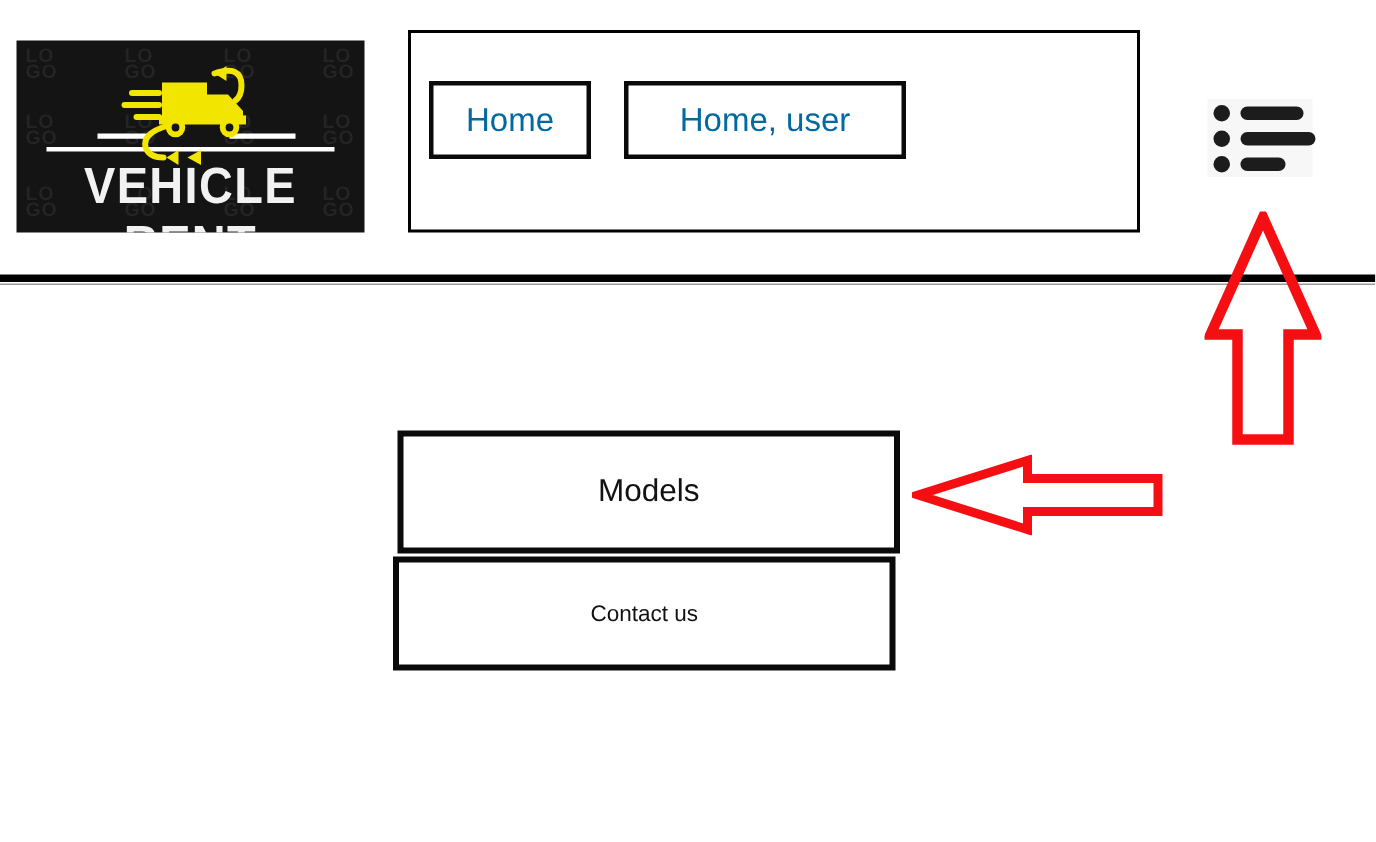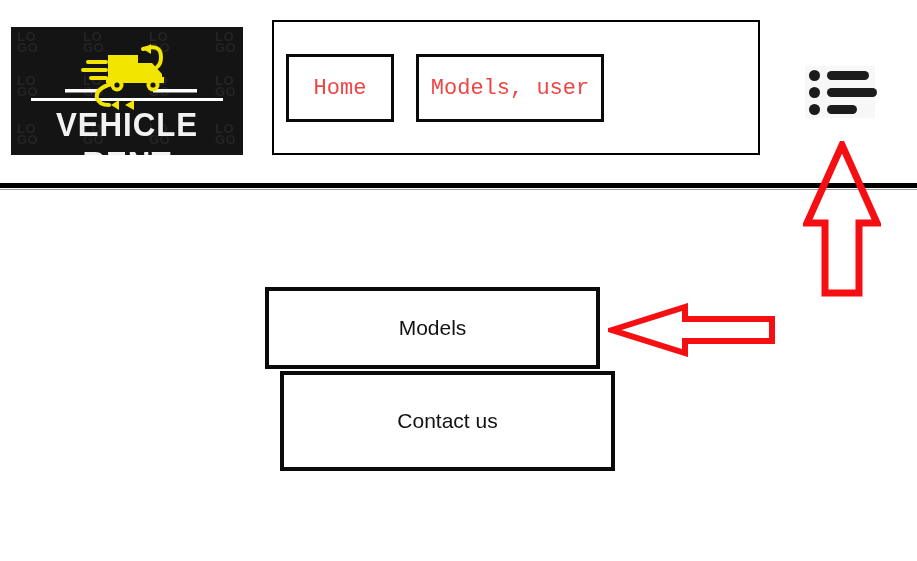--- a/index.html
+++ b/index.html
@@ -79,27 +79,27 @@
     left: 12px;
     top: 32px;
     display: flex;
     align-items: flex-start;
     gap: 22px;
   }
   .nav-btn {
     border: 3px solid #0a0a0a;
     background: #ffffff;
     box-sizing: border-box;
-    height: 68px;
+    height: 52px;
     display: flex;
     align-items: center;
     justify-content: center;
     font-size: 22px;
-    color: #ef4444;
-    font-family: Liberation Mono, monospace;
+    color: #0369a1;
+    font-family: Liberation Sans, sans-serif;
     cursor: pointer;
   }
   .nav-btn.home   { width: 108px; }
   .nav-btn.models { width: 110px; }
   .nav-btn.hello  { width: 188px; }
 
   
   .list-icon {
     position: absolute;
     left: 805px;
@@ -165,31 +165,31 @@
     background: #ffffff;
     display: flex;
     align-items: center;
     justify-content: center;
     font-size: 21px;
     color: #121212;
     cursor: pointer;
   }
   .action-contact {
     position: absolute;
-    left: 280px;
+    left: 262px;
     top: 371px;
     width: 335px;
-    height: 100px;
+    height: 76px;
     border: 4px solid #0a0a0a;
     box-sizing: border-box;
     background: #ffffff;
     display: flex;
     align-items: center;
     justify-content: center;
-    font-size: 21px;
+    font-size: 15px;
     color: #121212;
     cursor: pointer;
   }
 
   
   .arrow-up {
     position: absolute;
     left: 803px;
     top: 141px;
     width: 78px;
@@ -258,21 +258,21 @@
       <path d="M98 78 l-8 -5 l0 10 z" fill="#f2e500" transform="translate(18,0) scale(-1,1) translate(-180,0)"></path>
       <path d="M106 78 l-9 -5 v10 z" fill="#f2e500" transform="rotate(180 110 78)"></path>
     </svg>
 
     <div class="logo-wordmark">VEHICLE RENT</div>
   </div>
 
   <div class="nav-container">
     <div class="nav-items">
       <div class="nav-btn home">Home</div>
-      <div class="nav-btn hello">Models, user</div>
+      <div class="nav-btn hello">Home, user</div>
     </div>
   </div>
 
   <div class="list-icon">
     <div class="list-row r1">
       <span class="dot"></span>
       <span class="bar"></span>
     </div>
     <div class="list-row r2">
       <span class="dot"></span>

